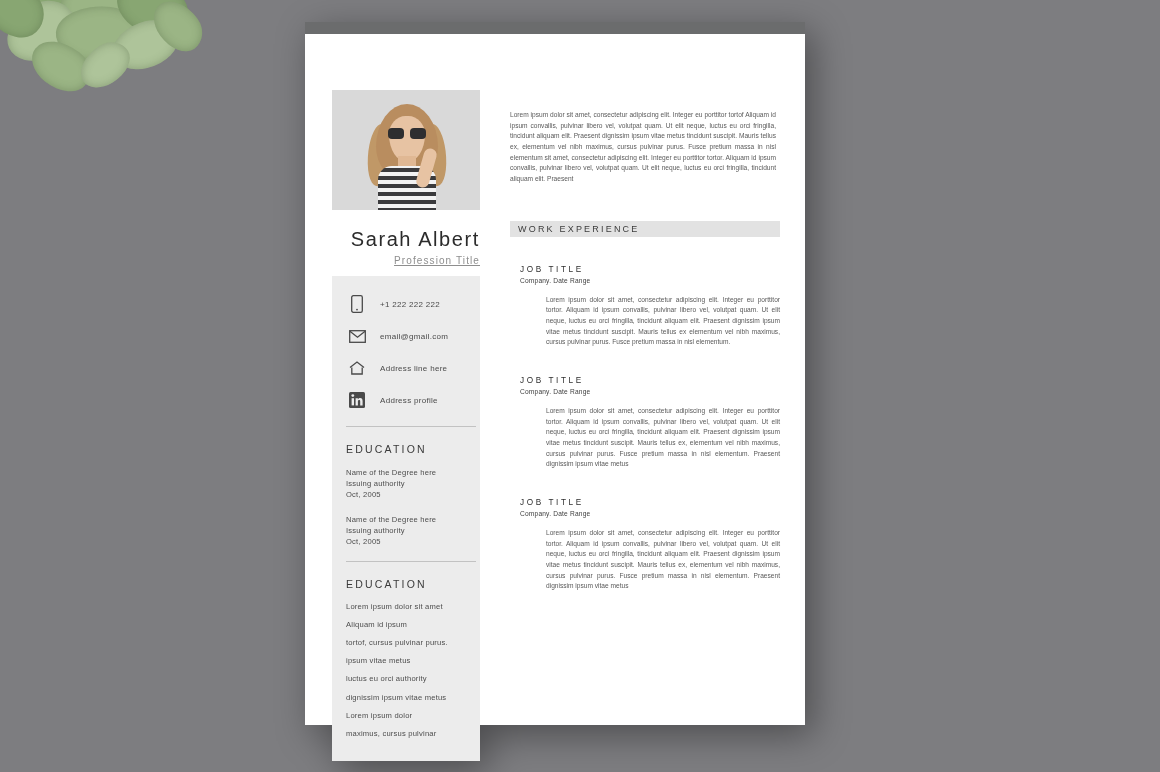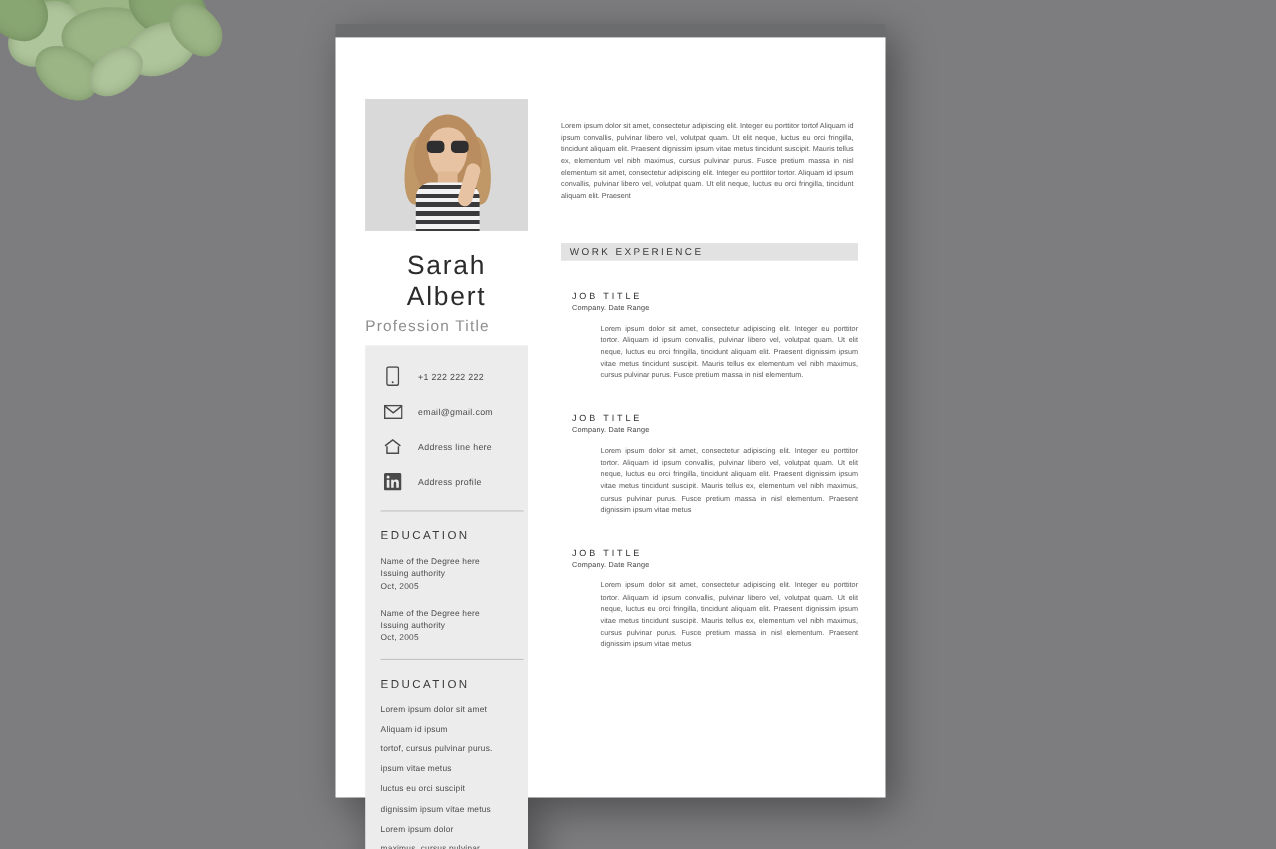--- a/index.html
+++ b/index.html
@@ -101,33 +101,34 @@
     background: repeating-linear-gradient(0deg,#3a3a3c 0 4px,#f2f2f2 4px 8px);
     border-radius: 14px 14px 0 0;
   }
   .ph-arm {
     position:absolute; left:88px; top:58px; width:13px; height:40px;
     background:#e7c3a3; border-radius:8px; transform: rotate(16deg);
   }
 
   .name {
     margin-top: 18px;
-    text-align: center;
-    font-size: 24px;
+    text-align: right;
+    font-size: 20px;
     letter-spacing: 1.6px;
     color: #2b2b2b;
     font-weight: 400;
   }
   .subtitle {
-    text-align: left;
-    font-size: 14px;
+    text-align: right;
+    font-size: 10px;
     letter-spacing: 1.1px;
     color: #8e8e8e;
     margin-top: 4px;
     margin-bottom: 10px;
+    text-decoration: underline;
   }
 
   .grey-block {
     background: #ececec;
     padding: 16px 4px 14px 14px;
   }
   .contact-row {
     display: flex;
     align-items: center;
     height: 24px;
@@ -322,21 +323,21 @@
         </div>
 
         <div class="divider"></div>
 
         <div class="sec-head">EDUCATION</div>
 
         <div class="skill-line">Lorem ipsum dolor sit amet</div>
         <div class="skill-line">Aliquam id ipsum</div>
         <div class="skill-line">tortof, cursus pulvinar purus.</div>
         <div class="skill-line">ipsum vitae metus</div>
-        <div class="skill-line">luctus eu orci suscipit</div>
+        <div class="skill-line">luctus eu orci authority</div>
         <div class="skill-line">dignissim ipsum vitae metus</div>
         <div class="skill-line">Lorem ipsum dolor</div>
         <div class="skill-line">maximus, cursus pulvinar</div>
 
       </div>
     </div>
 
     <div class="right-col">
 
       <div class="profile-text">Lorem ipsum dolor sit amet, consectetur adipiscing elit. Integer eu porttitor tortof Aliquam id ipsum convallis, pulvinar libero vel, volutpat quam. Ut elit neque, luctus eu orci fringilla, tincidunt aliquam elit. Praesent dignissim ipsum vitae metus tincidunt suscipit. Mauris tellus ex, elementum vel nibh maximus, cursus pulvinar purus. Fusce pretium massa in nisl elementum sit amet, consectetur adipiscing elit. Integer eu porttitor tortor. Aliquam id ipsum convallis, pulvinar libero vel, volutpat quam. Ut elit neque, luctus eu orci fringilla, tincidunt aliquam elit. Praesent</div>

